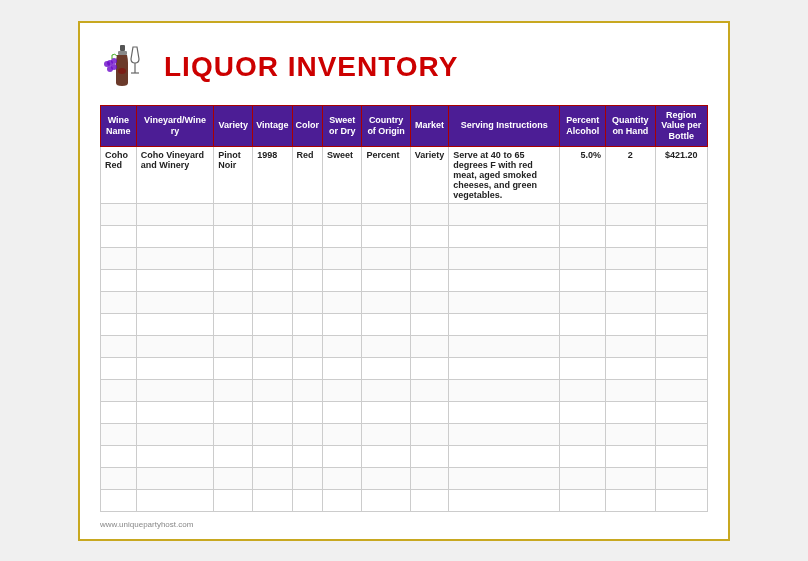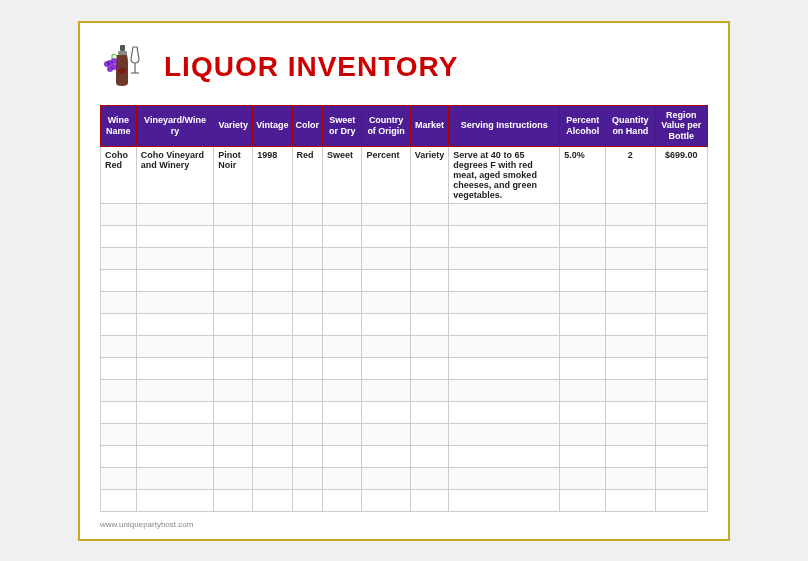--- a/index.html
+++ b/index.html
@@ -147,23 +147,23 @@
       <tr>
     <td>Coho Red</td>
     <td>Coho Vineyard and Winery</td>
     <td>Pinot Noir</td>
     <td>1998</td>
     <td>Red</td>
     <td>Sweet</td>
     <td>Percent</td>
     <td>Variety</td>
     <td>Serve at 40 to 65 degrees F with red meat, aged smoked cheeses, and green vegetables.</td>
-    <td style="text-align:left;">5.0%</td>
+    <td style="text-align:right;">5.0%</td>
     <td style="text-align:center;">2</td>
-    <td style="text-align:center;">$699.00</td>
+    <td style="text-align:center;">$421.20</td>
   </tr>
           <tr>
             <td>&nbsp;</td>
             <td>&nbsp;</td>
             <td>&nbsp;</td>
             <td>&nbsp;</td>
             <td>&nbsp;</td>
             <td>&nbsp;</td>
             <td>&nbsp;</td>
             <td>&nbsp;</td>

